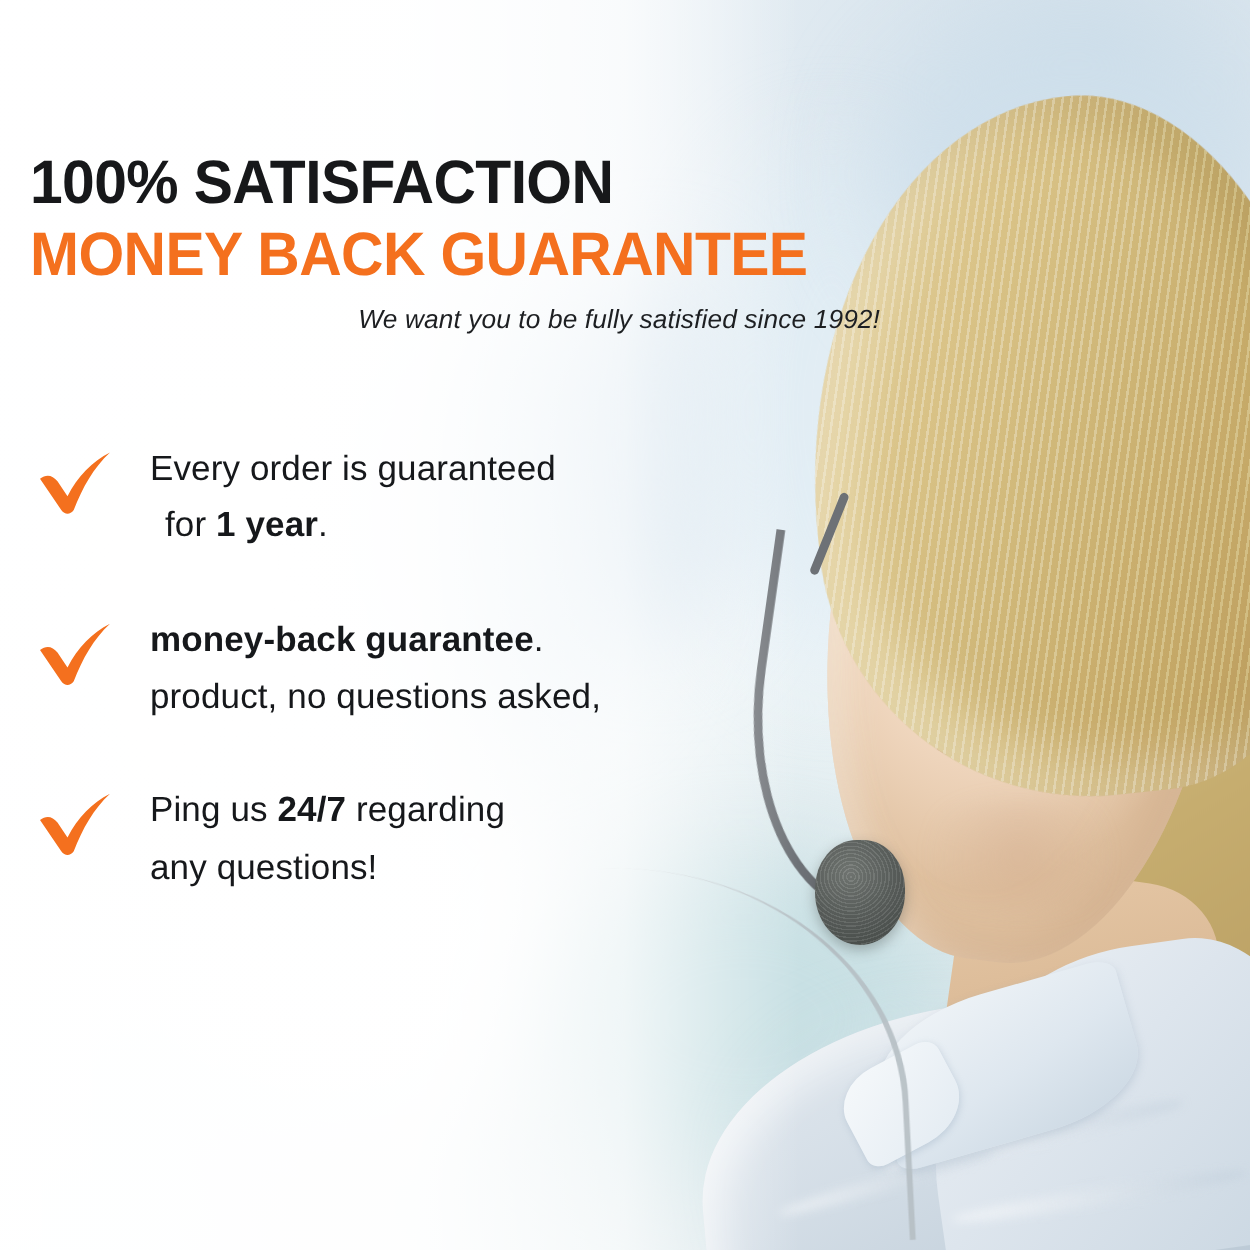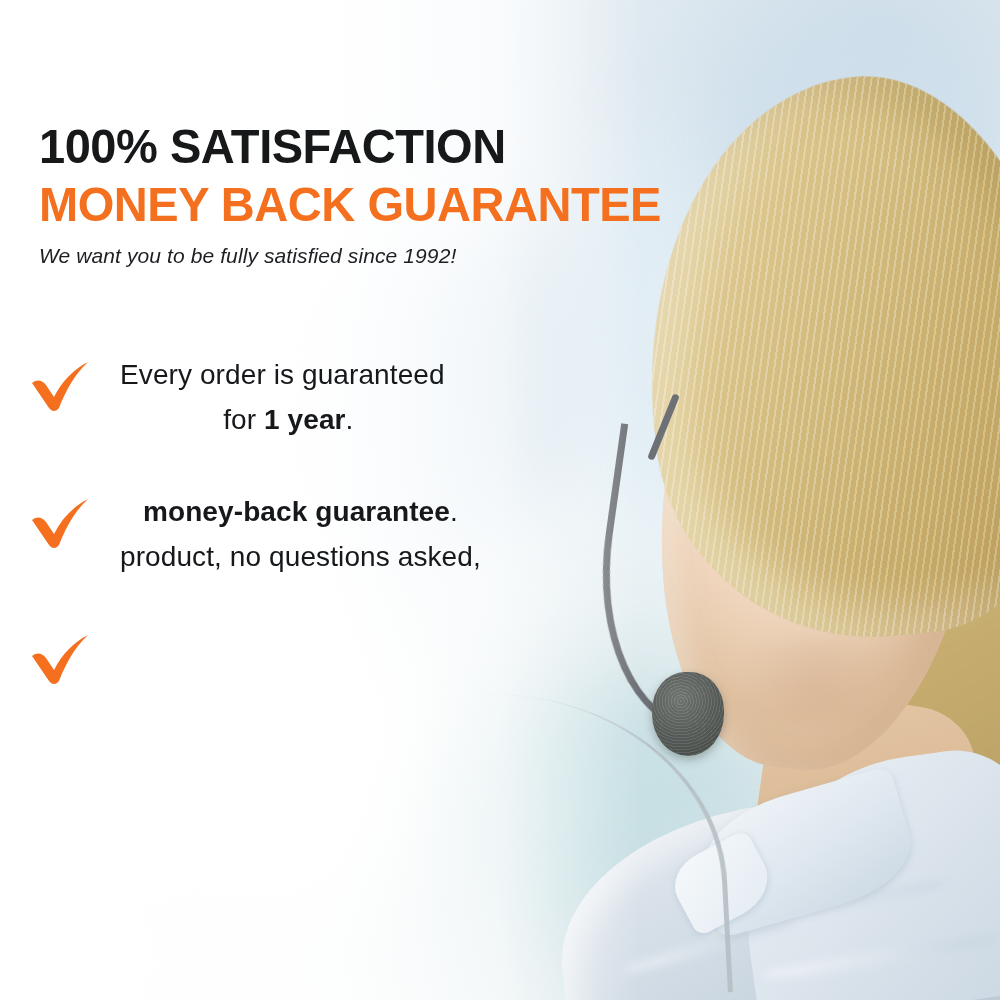--- a/index.html
+++ b/index.html
@@ -356,21 +356,21 @@
       rgba(255,255,255,.72) 78%, rgba(255,255,255,0) 100%);
   }
 
   
   .content {
     position: absolute;
     inset: 0;
   }
   .headline-block {
     position: absolute;
-    left: 39px;
+    left: 24px;
     top: 118px;
     width: 680px;
   }
   .headline-1, .headline-2 {
     margin: 0;
     font-family: "Liberation Sans", "DejaVu Sans", sans-serif;
     font-weight: 700;
     font-size: 49px;
     line-height: 1.18;
     letter-spacing: -0.5px;
@@ -381,20 +381,21 @@
   .headline-1 { color: #17181a; }
   .headline-2 { color: #f4701e; }
   .tagline {
     margin: 10px 0 0 0;
     font-style: italic;
     font-size: 21px;
     font-weight: 400;
     color: #1d1f22;
     letter-spacing: .1px;
     white-space: nowrap;
+    text-align: right;
   }
 
   .benefits {
     position: absolute;
     left: 28px;
     top: 352px;
     width: 620px;
     list-style: none;
     margin: 0;
     padding: 0;
@@ -413,21 +414,21 @@
   }
   .benefit-text {
     margin-left: 26px;
     font-size: 28px;
     line-height: 1.62;
     color: #16181b;
     font-weight: 400;
     letter-spacing: .1px;
   }
   .benefit-text b { font-weight: 700; margin-top: 23px; }
-  .benefit-line { display: block; text-align: center; }
+  .benefit-line { display: block; }
   .indent { padding-left: 12px; }
 </style>
 </head>
 <body>
 
 <div id="banner">
 
   <div class="photo-layer">
     <div class="bg-base"></div>
 
@@ -525,17 +526,21 @@
           <span class="benefit-line">product, no questions asked,</span>
         </span>
       </li>
 
       <li class="benefit">
         <span class="check-icon">
           <svg viewBox="0 0 66 56" width="66" height="56" aria-hidden="true">
             <path d="M4 25 C9 21 14 22 18 27 L26 39 C34 23 46 11 60 4 C47 16 38 32 31 50 C28 54 24 54 21 50 Z" fill="#F4701E"></path>
           </svg>
         </span>
+        <span class="benefit-text">
+          <span class="benefit-line"><span>Ping us </span><b>24/7</b><span> regarding</span></span>
+          <span class="benefit-line">any questions!</span>
+        </span>
       </li>
 
     </ul>
   </div>
 </div>
 
 </body></html>

